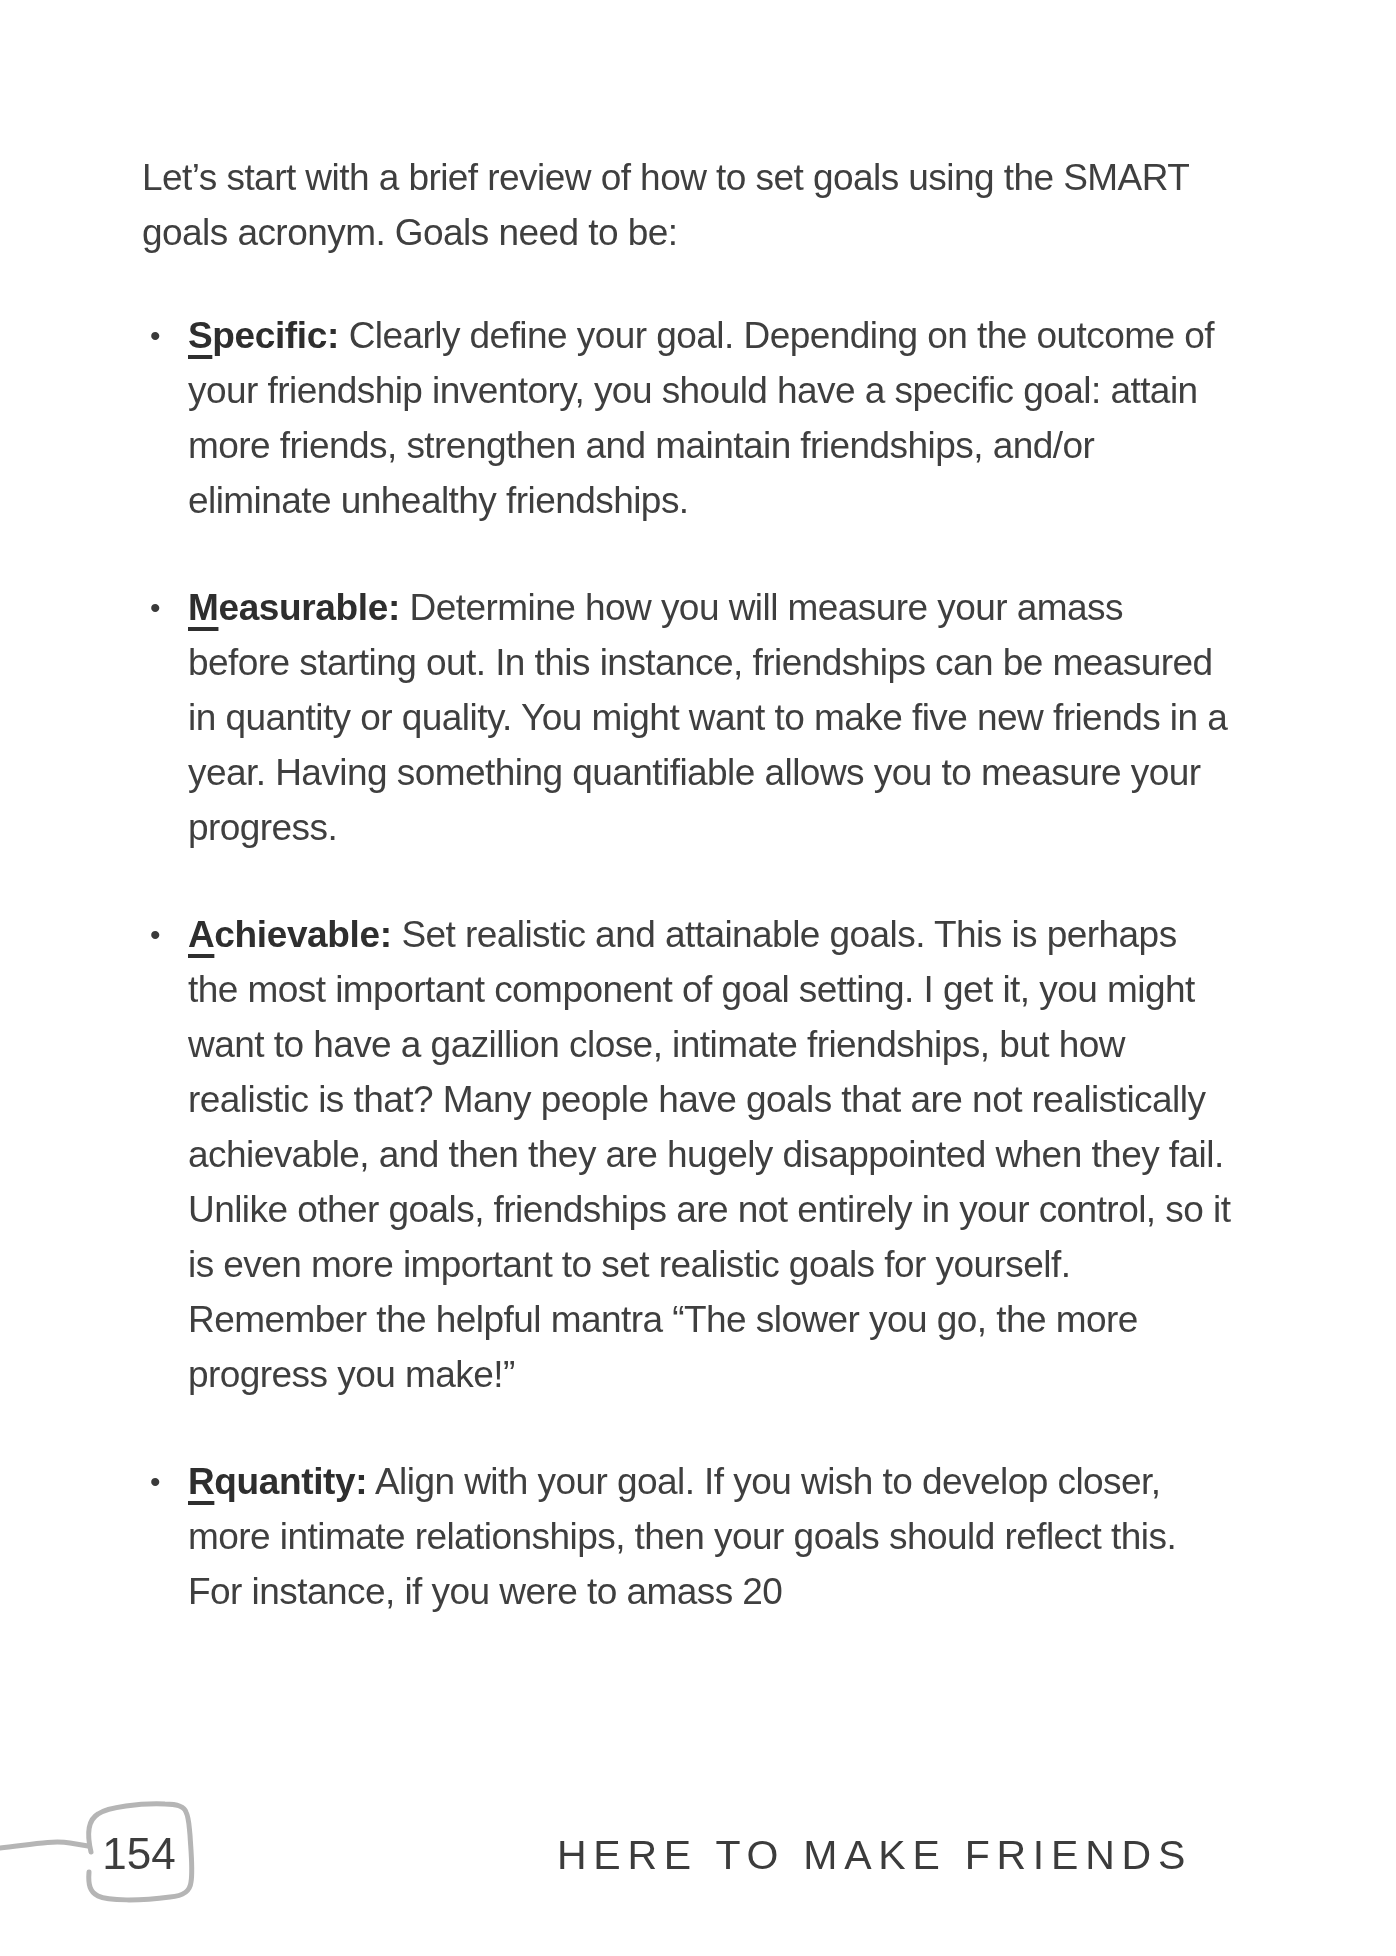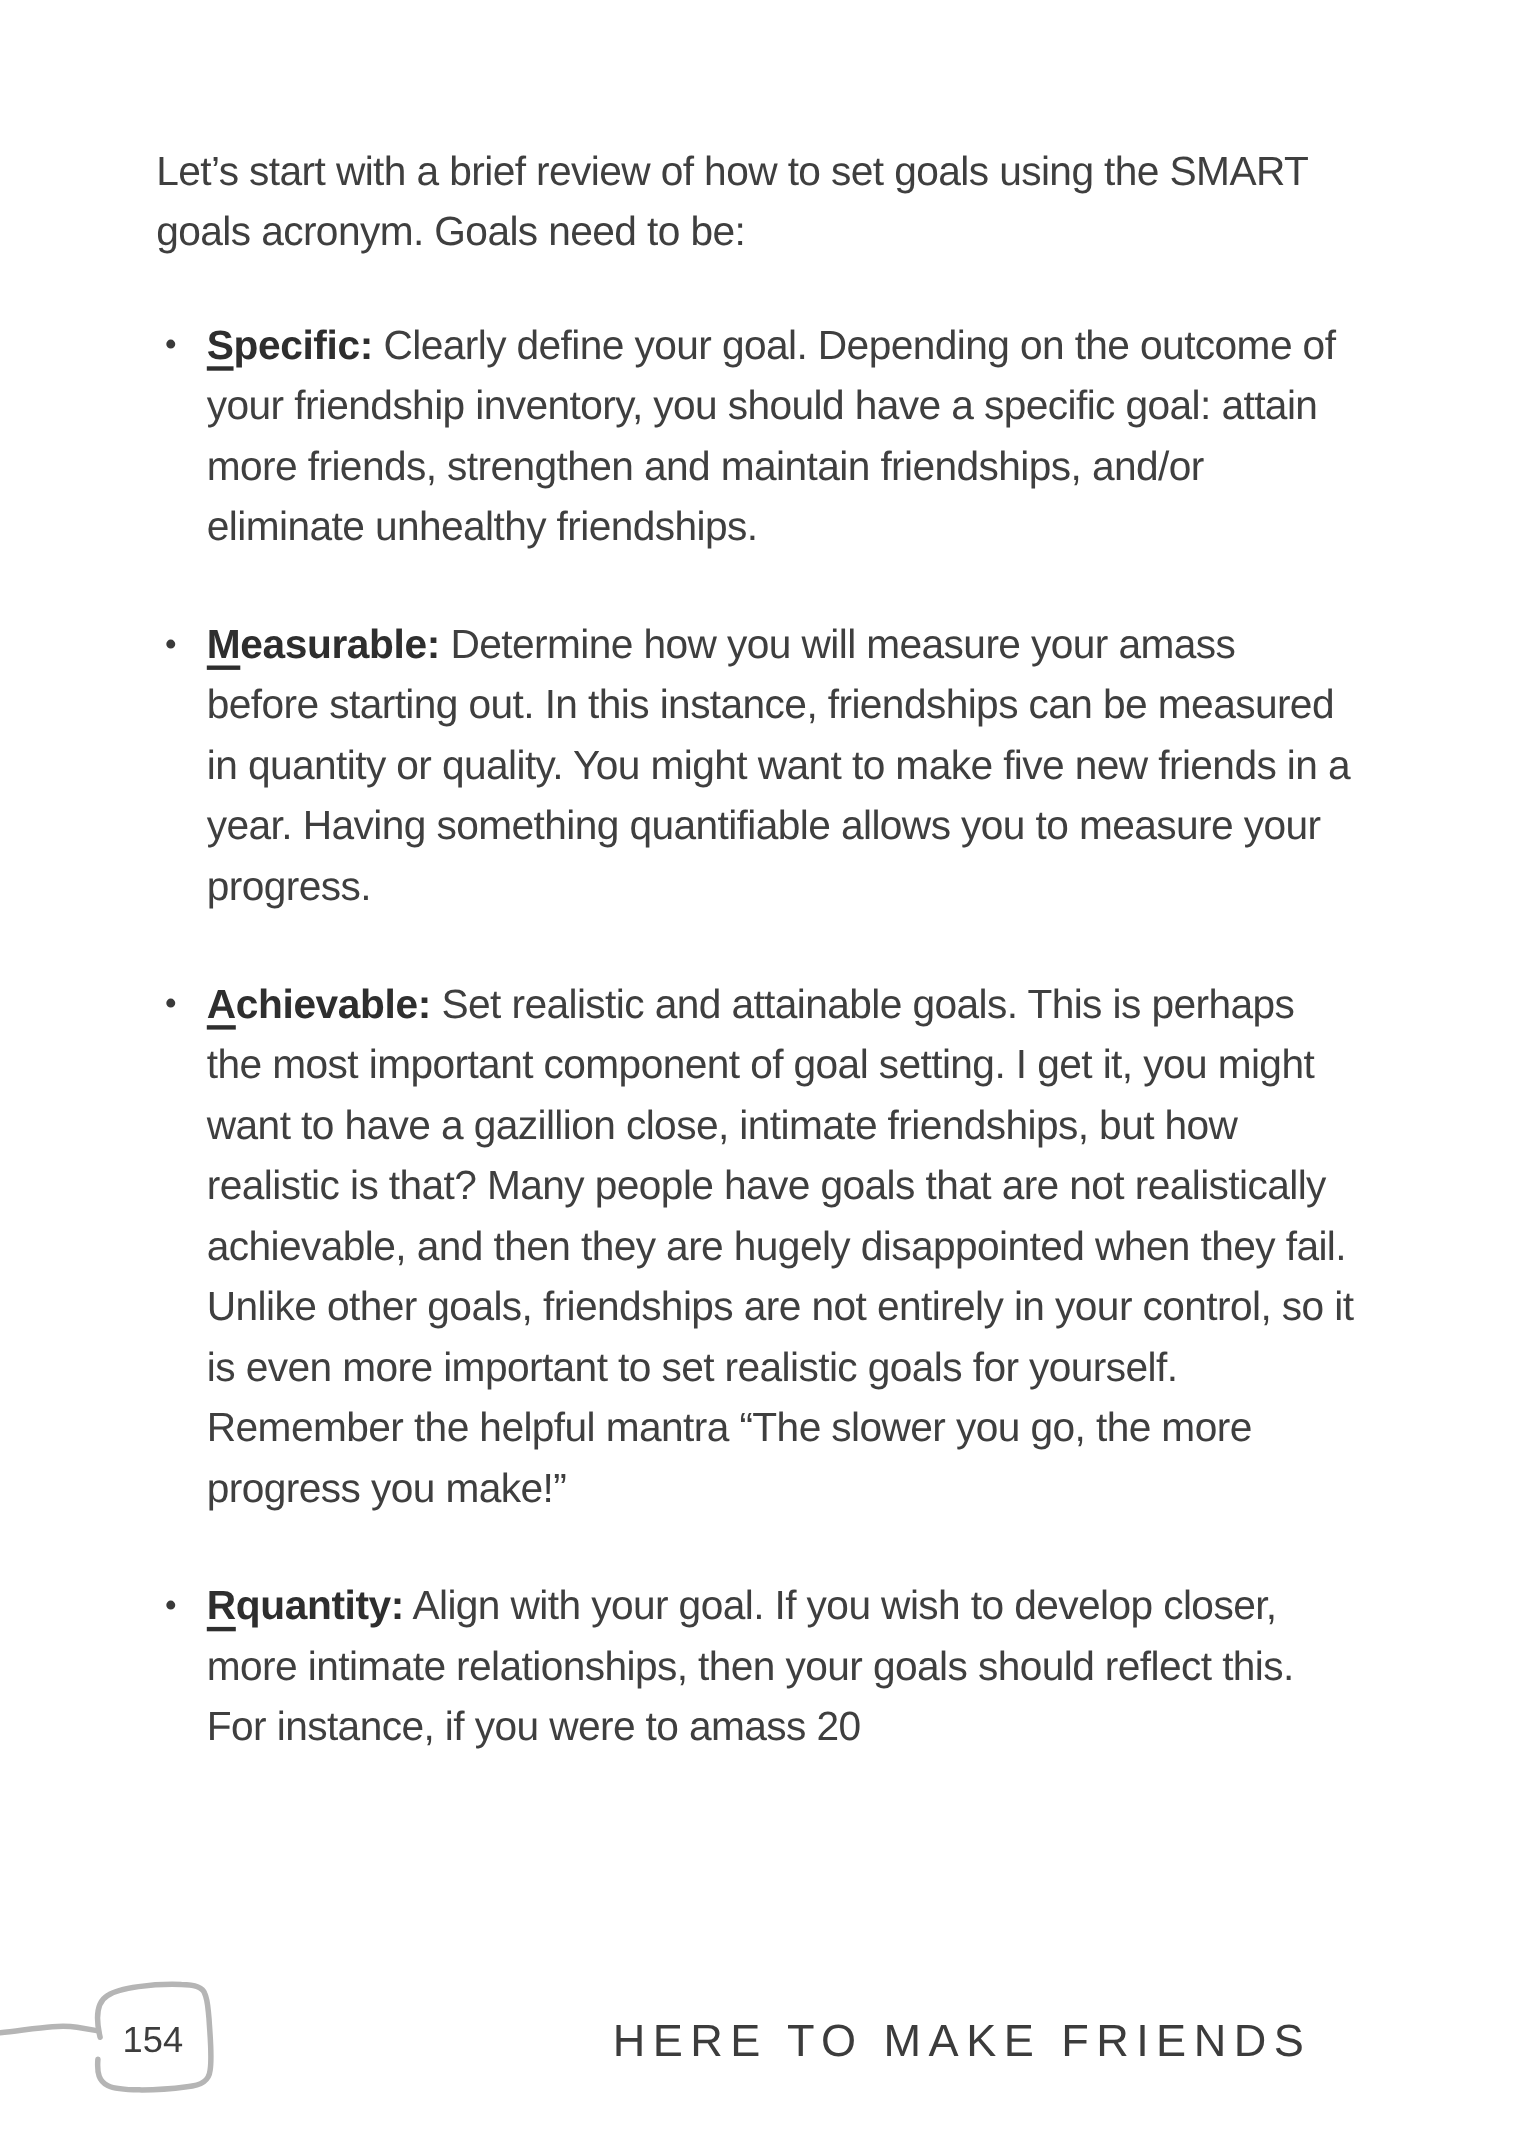--- a/index.html
+++ b/index.html
@@ -14,21 +14,21 @@
     width: 1396px;
     height: 1956px;
     background: #ffffff;
     overflow: hidden;
     font-family: "Liberation Sans", sans-serif;
     color: var(--text, #3f3f3f);
   }
   .content {
     position: absolute;
     left: 142px;
-    top: 128px;
+    top: 150px;
     width: 1092px;
   }
   .intro {
     margin: 0 0 48px 0;
     font-size: 37px;
     line-height: 55px;
     font-weight: 300;
     letter-spacing: -0.015em;
   }
   ul.goals {
@@ -69,21 +69,21 @@
     top: 1790px;
     width: 240px;
     height: 140px;
   }
   .pagenum {
     position: absolute;
     left: 89px;
     top: 1831px;
     width: 100px;
     text-align: center;
-    font-size: 33px;
+    font-size: 44px;
     line-height: 46px;
     font-weight: 300;
     color: #3d3d3d;
   }
   .running-footer {
     position: absolute;
     top: 1835px;
     right: 204px;
     font-size: 41px;
     line-height: 40px;

